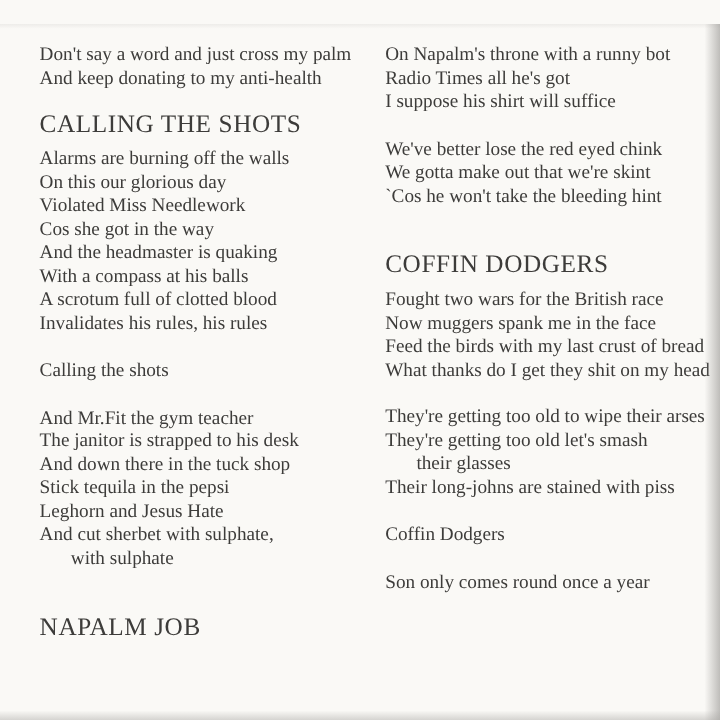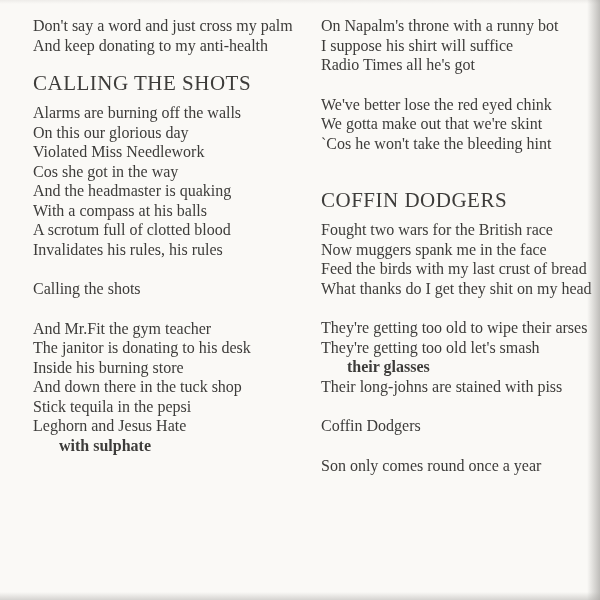--- a/index.html
+++ b/index.html
@@ -8,30 +8,30 @@
   }
   html,body{margin:0;padding:0;}
   body{
     width:600px;height:600px;
     background:var(--bg-color);
     font-family:"Liberation Serif", serif;
     color:var(--text-color);
     overflow:hidden;
     position:relative;
   }
-  .page{position:absolute;inset:0;}
+  .page{position:absolute;inset:0;margin-top:20px;}
   .col{position:absolute;top:0;padding-top:16px;}
   .col-left{left:33px;width:272px;}
   .col-right{left:321px;width:270px;}
   .line{
     font-size:16px;
     line-height:19.5px;
     white-space:nowrap;
   }
-  .line.indent{padding-left:26px;font-weight:bold;}
+  .line.indent{padding-left:26px;}
   h2.header{
     font-size:21px;
     line-height:26px;
     font-weight:normal;
     letter-spacing:0.5px;
     margin:34px 0 0 0;
     white-space:nowrap;
   }
   .col-left h2.header:first-of-type{margin-top:15px;}
   .stanza{margin-top:20px;}
@@ -71,33 +71,34 @@
         <div class="line">And the headmaster is quaking</div>
         <div class="line">With a compass at his balls</div>
         <div class="line">A scrotum full of clotted blood</div>
         <div class="line">Invalidates his rules, his rules</div>
       </div>
       <div class="stanza">
         <div class="line">Calling the shots</div>
       </div>
       <div class="stanza">
         <div class="line">And Mr.Fit the gym teacher</div>
-        <div class="line">The janitor is donating to his desk</div>
-        <div class="line">Inside his burning store</div>
+        <div class="line">The janitor is strapped to his desk</div>
         <div class="line">And down there in the tuck shop</div>
         <div class="line">Stick tequila in the pepsi</div>
         <div class="line">Leghorn and Jesus Hate</div>
+        <div class="line">And cut sherbet with sulphate,</div>
         <div class="line indent">with sulphate</div>
       </div>
+      <h2 class="header">NAPALM JOB</h2>
     </div>
   <div class="col col-right">
       <div class="stanza">
         <div class="line">On Napalm's throne with a runny bot</div>
+        <div class="line">Radio Times all he's got</div>
         <div class="line">I suppose his shirt will suffice</div>
-        <div class="line">Radio Times all he's got</div>
       </div>
       <div class="stanza">
         <div class="line">We've better lose the red eyed chink</div>
         <div class="line">We gotta make out that we're skint</div>
         <div class="line">`Cos he won't take the bleeding hint</div>
       </div>
       <h2 class="header">COFFIN DODGERS</h2>
       <div class="stanza">
         <div class="line">Fought two wars for the British race</div>
         <div class="line">Now muggers spank me in the face</div>

